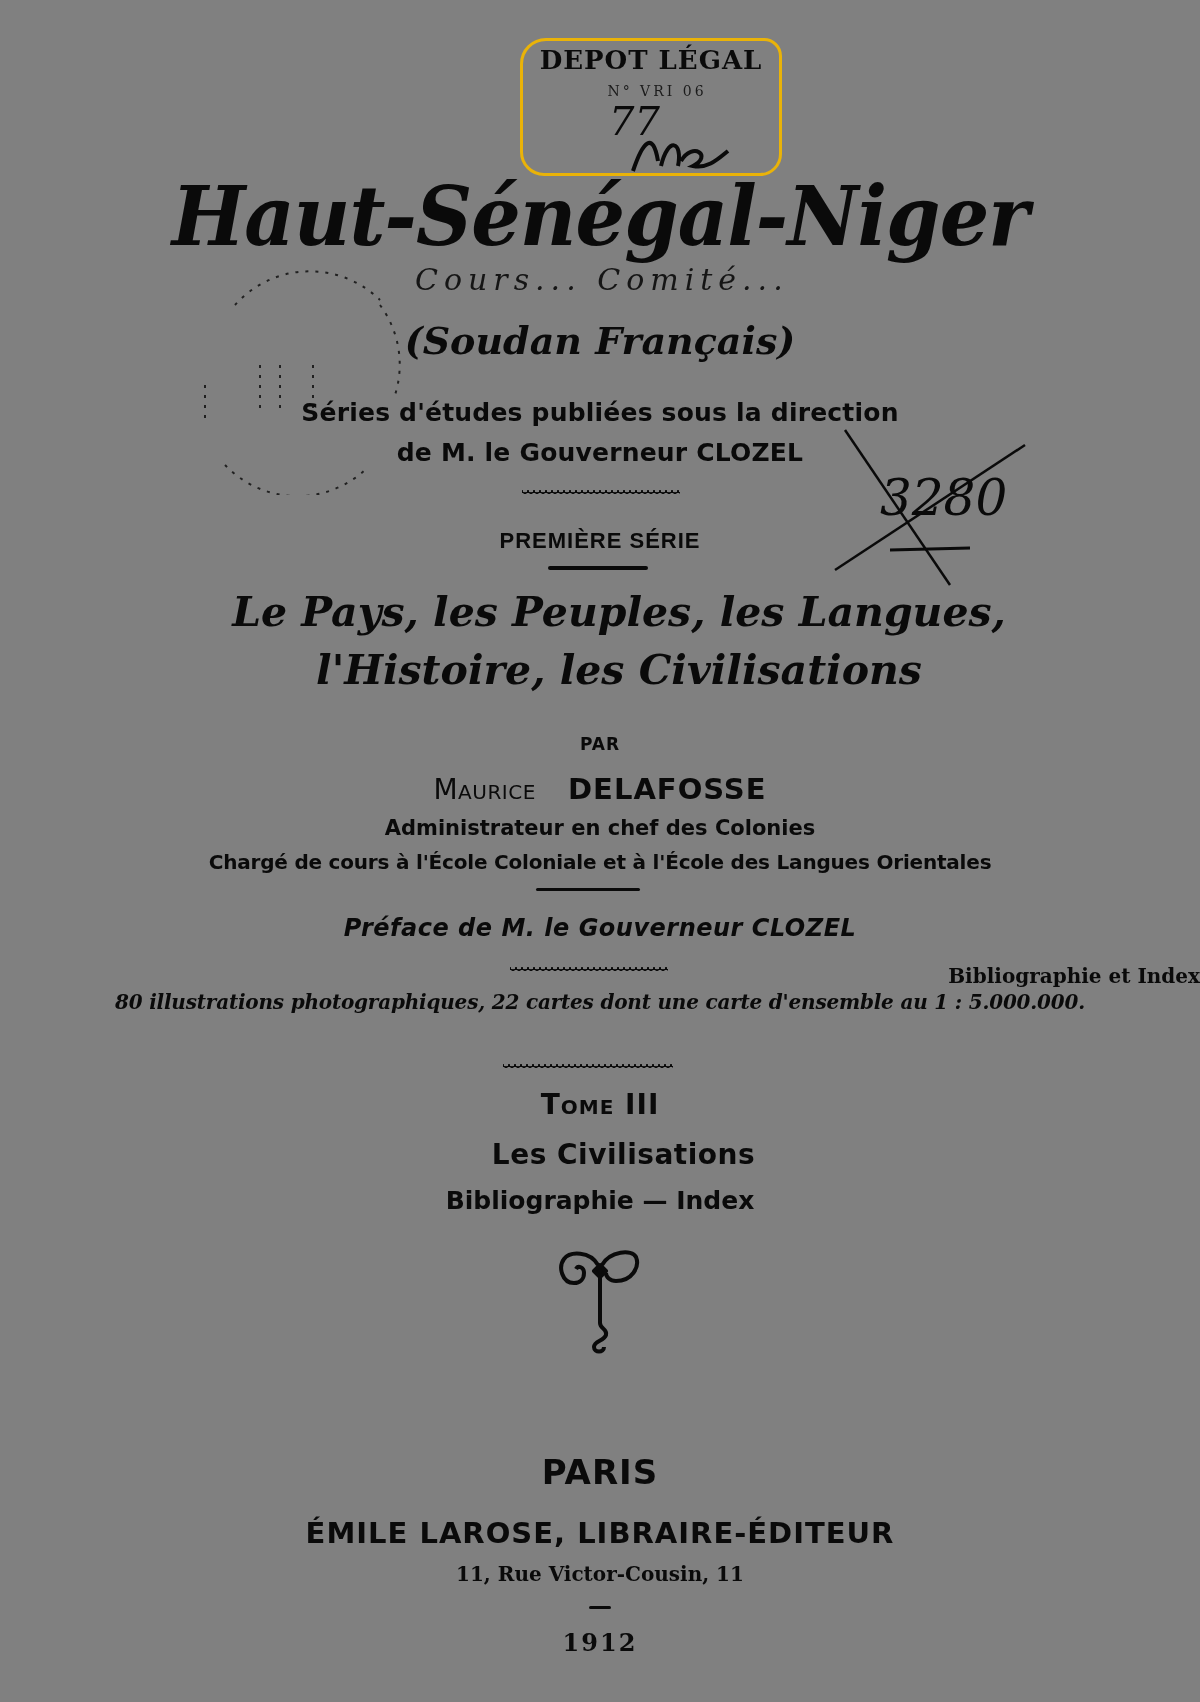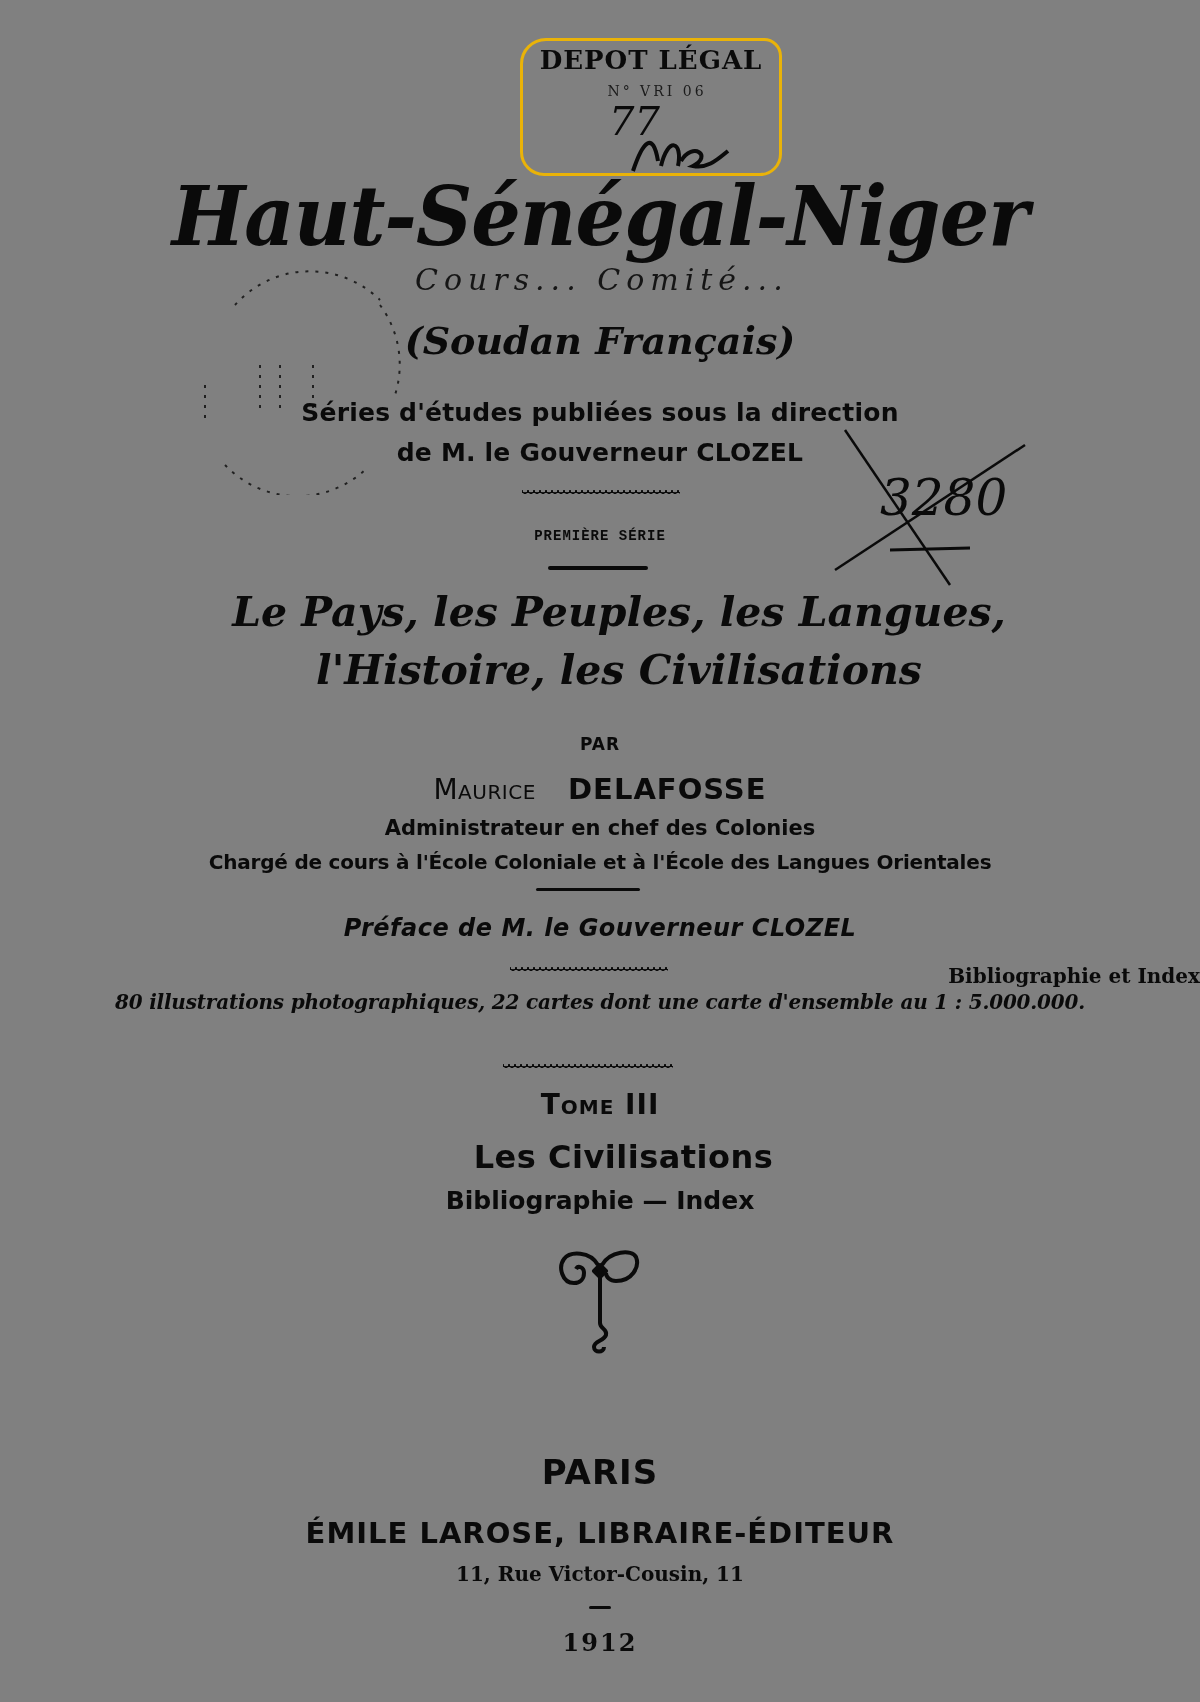--- a/index.html
+++ b/index.html
@@ -51,21 +51,21 @@
   .series2 { top: 438px; }
 
   .wavy {
     position: absolute; height: 6px;
     background:
       radial-gradient(circle at 3px 0px, transparent 2.2px, #0a0a0a 2.6px, #0a0a0a 3.6px, transparent 4px) 0 0/6px 6px repeat-x;
   }
   .rule { position: absolute; height: 4px; background: #0a0a0a; border-radius: 2px; }
 
   .premiere {
-    top: 528px; font-family: Liberation Mono, monospace; font-weight: bold; font-size: 14px; letter-spacing: 1px;
+    top: 528px; font-family: Liberation Sans, sans-serif; font-weight: bold; font-size: 22px; letter-spacing: 1px;
   }
   .italic-big {
     font-family: "DejaVu Serif", serif; font-style: italic; font-weight: bold; font-size: 41px; margin-left: 38px;
   }
   .line1 { top: 588px; }
   .line2 { top: 646px; }
 
   .par { top: 734px; font-family: "DejaVu Sans", sans-serif; font-weight: bold; font-size: 17px; letter-spacing: 1px; }
   .author { top: 772px; font-family: "DejaVu Sans", sans-serif; font-size: 29px; }
   .author .sc { font-size: 23px; letter-spacing: 0.5px; }
@@ -75,21 +75,21 @@
 
   .preface {
     top: 914px; font-family: "DejaVu Sans", sans-serif; font-style: italic; font-weight: bold; font-size: 24px; letter-spacing: 0.5px;
   }
   .illus {
     top: 990px; font-family: "DejaVu Serif", serif; font-style: italic; font-weight: bold; font-size: 20px; letter-spacing: -0.2px;
   }
   .biblio-index { top: 964px; font-family: "DejaVu Serif", serif; font-weight: bold; font-size: 20px; text-align: right; }
 
   .tome { top: 1088px; font-family: "DejaVu Sans", sans-serif; font-weight: bold; font-size: 28px; letter-spacing: 1px; }
-  .civil { top: 1138px; font-family: "DejaVu Sans", sans-serif; font-weight: bold; font-size: 32px; letter-spacing: 0.5px; padding-left: 47px; }
+  .civil { top: 1138px; font-family: "DejaVu Sans", sans-serif; font-weight: bold; font-size: 28px; letter-spacing: 0.5px; padding-left: 47px; }
   .biblio2 { top: 1186px; font-family: "DejaVu Sans", sans-serif; font-weight: bold; font-size: 25px; }
 
   .ornament { left: 550px; top: 1245px; width: 100px; height: 110px; }
 
   .paris { top: 1452px; font-family: "DejaVu Sans", sans-serif; font-weight: bold; font-size: 34px; letter-spacing: 1px; }
   .publisher { top: 1516px; font-family: "DejaVu Sans", sans-serif; font-weight: bold; font-size: 29px; letter-spacing: 1px; }
   .address { top: 1562px; font-family: "DejaVu Serif", serif; font-weight: bold; font-size: 20px; }
   .year { top: 1628px; font-family: "DejaVu Serif", serif; font-weight: bold; font-size: 24px; letter-spacing: 2px; }
 
   .scribble { position: absolute; pointer-events: none; }

